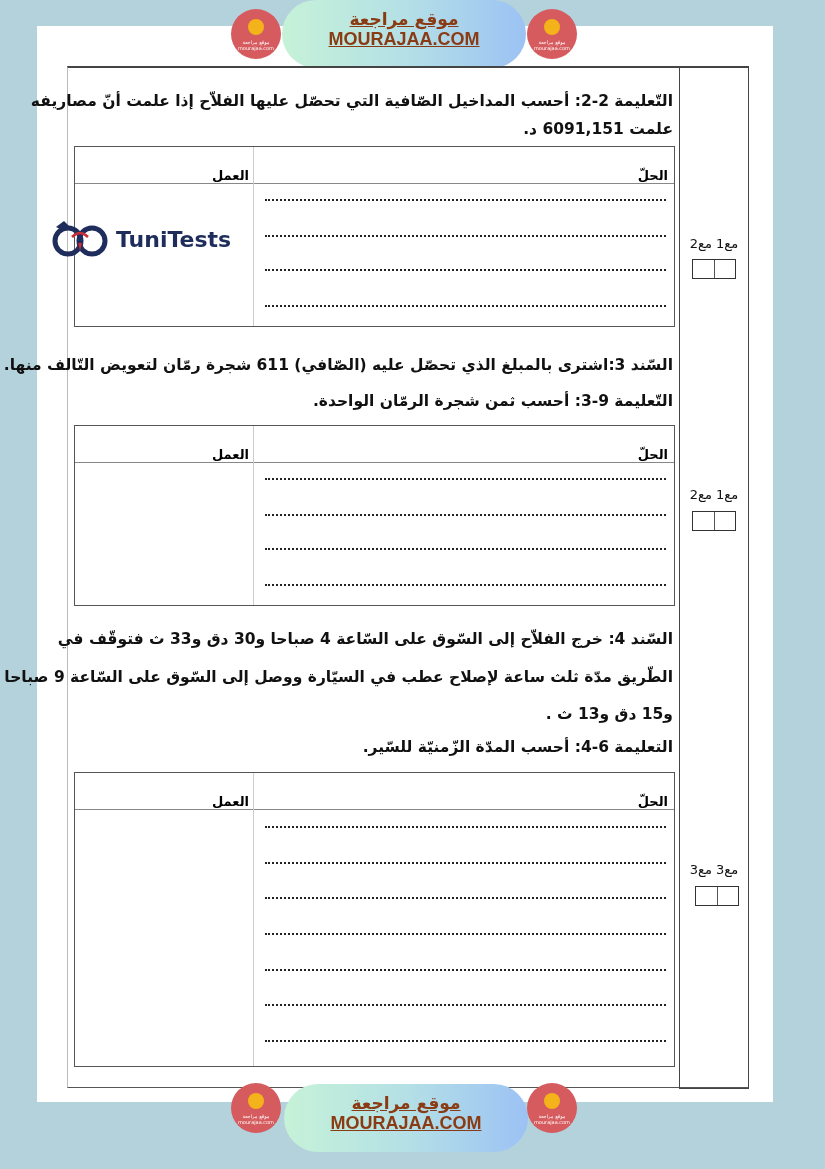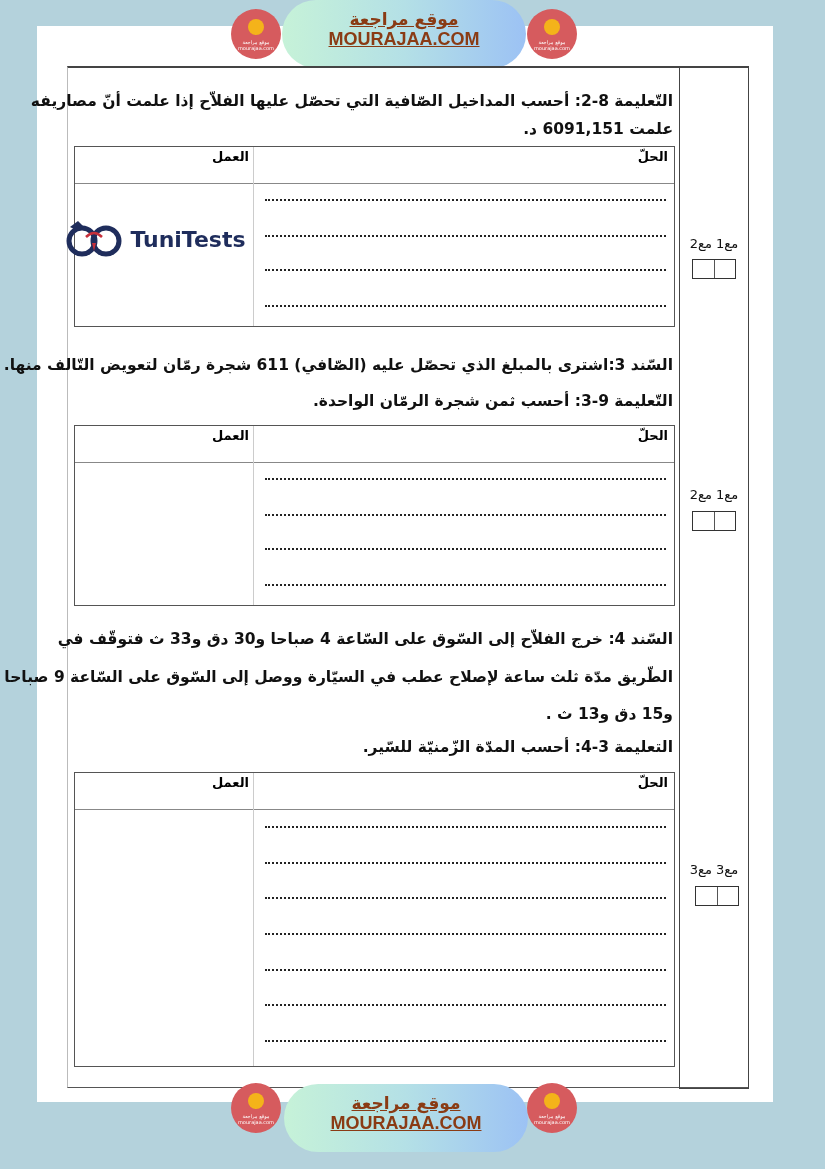--- a/index.html
+++ b/index.html
@@ -34,21 +34,21 @@
     position:absolute; border:1px solid #555; box-sizing:border-box;
     background:#fff;
   }
   .grid .head {
     position:absolute; left:0; right:0; top:0; border-bottom:1px solid #888;
   }
   .grid .vdiv {
     position:absolute; top:0; bottom:0; left:178px; border-left:1px solid #ccc;
   }
   .grid .lbl-sol, .grid .lbl-work {
-    position:absolute; top:2px; font-weight:bold; font-size:13px; direction:rtl;
+    position:absolute; top:21px; font-weight:bold; font-size:13px; direction:rtl;
     font-family:"DejaVu Sans", sans-serif;
   }
   .grid .lbl-sol { right:6px; }
   .grid .lbl-work { right:calc(100% - 174px); }
   .dots {
     position:absolute; left:190px; right:8px; height:0;
     border-bottom:2px dotted #222;
   }
   .score {
     position:absolute; left:688px; width:52px; text-align:center;
@@ -75,22 +75,22 @@
   }
   .badge .coin {
     position:absolute; left:17px; top:10px; width:16px; height:16px; border-radius:50%;
     background:#f4b31a;
   }
   .badge .cap {
     position:absolute; left:0; right:0; top:30px; font-size:5px; color:#fff; text-align:center;
     line-height:6px;
   }
   .tunitests {
-    position:absolute; left:60px; top:214px; width:190px; height:50px;
-    display:flex; align-items:center;justify-content:center;
+    position:absolute; left:50px; top:214px; width:190px; height:50px;
+    display:flex; align-items:center;
   }
   .tunitests .logo { width:62px; height:44px; position:relative; }
   .tunitests .name {
     font-family:"DejaVu Sans", sans-serif; font-weight:bold; color:#1f2d5c; font-size:22px; margin-left:4px;
   }
 </style>
 </head>
 <body>
 
 <div class="page"></div>
@@ -104,21 +104,21 @@
   <span class="en">MOURAJAA.COM</span>
 </div>
 <div class="badge" style="left:527px;top:9px;">
   <div class="coin"></div>
   <div class="cap"><span>موقع مراجعة</span><br><span>mourajaa.com</span></div>
 </div>
 
 <div class="frame"></div>
 <div class="margin-col"></div>
 
-<div class="text" style="right:152px;top:92px;">التّعليمة 8-2: أحسب المداخيل الصّافية التي تحصّل عليها الفلاّح إذا علمت أنّ مصاريفه</div>
+<div class="text" style="right:152px;top:92px;">التّعليمة 2-2: أحسب المداخيل الصّافية التي تحصّل عليها الفلاّح إذا علمت أنّ مصاريفه</div>
 <div class="text" style="right:152px;top:120px;">علمت 6091,151 د.</div>
 
 <div class="grid" style="left:74px;top:146px;width:601px;height:181px;">
   <div class="head" style="height:36px;"></div>
   <div class="vdiv"></div>
   <span class="lbl-sol">الحلّ</span>
   <span class="lbl-work">العمل</span>
   <div class="dots" style="top:52px;"></div>
   <div class="dots" style="top:88px;"></div>
   <div class="dots" style="top:122px;"></div>
@@ -158,21 +158,21 @@
 
 <div class="score" style="top:487px;">مع1 مع2</div>
 <div class="score-box" style="top:511px;">
     <span></span>
     <span></span>
   </div>
 
 <div class="text" style="right:152px;top:630px;">السّند 4: خرج الفلاّح إلى السّوق على السّاعة 4 صباحا و30 دق و33 ث  فتوقّف في</div>
 <div class="text" style="right:152px;top:668px;">الطّريق مدّة ثلث ساعة لإصلاح عطب في السيّارة ووصل إلى السّوق على السّاعة 9 صباحا</div>
 <div class="text" style="right:152px;top:705px;">و15 دق و13 ث .</div>
-<div class="text" style="right:152px;top:738px;">التعليمة 3-4: أحسب المدّة الزّمنيّة  للسّير.</div>
+<div class="text" style="right:152px;top:738px;">التعليمة 6-4: أحسب المدّة الزّمنيّة  للسّير.</div>
 
 <div class="grid" style="left:74px;top:772px;width:601px;height:295px;">
   <div class="head" style="height:36px;"></div>
   <div class="vdiv"></div>
   <span class="lbl-sol">الحلّ</span>
   <span class="lbl-work">العمل</span>
   <div class="dots" style="top:53px;"></div>
   <div class="dots" style="top:89px;"></div>
   <div class="dots" style="top:124px;"></div>
   <div class="dots" style="top:160px;"></div>

